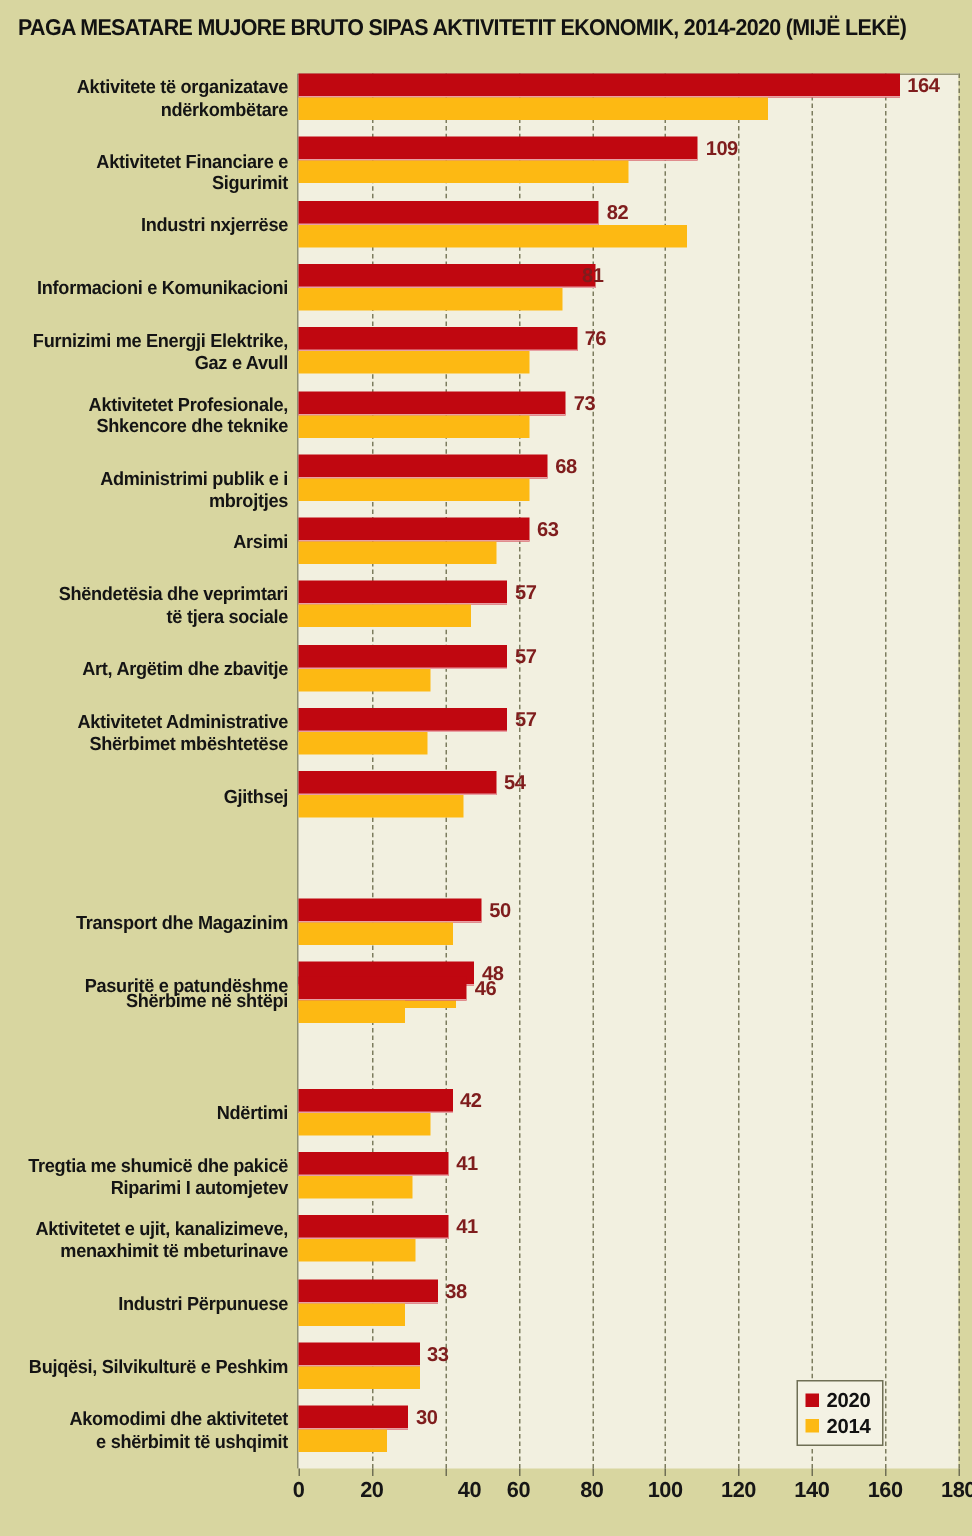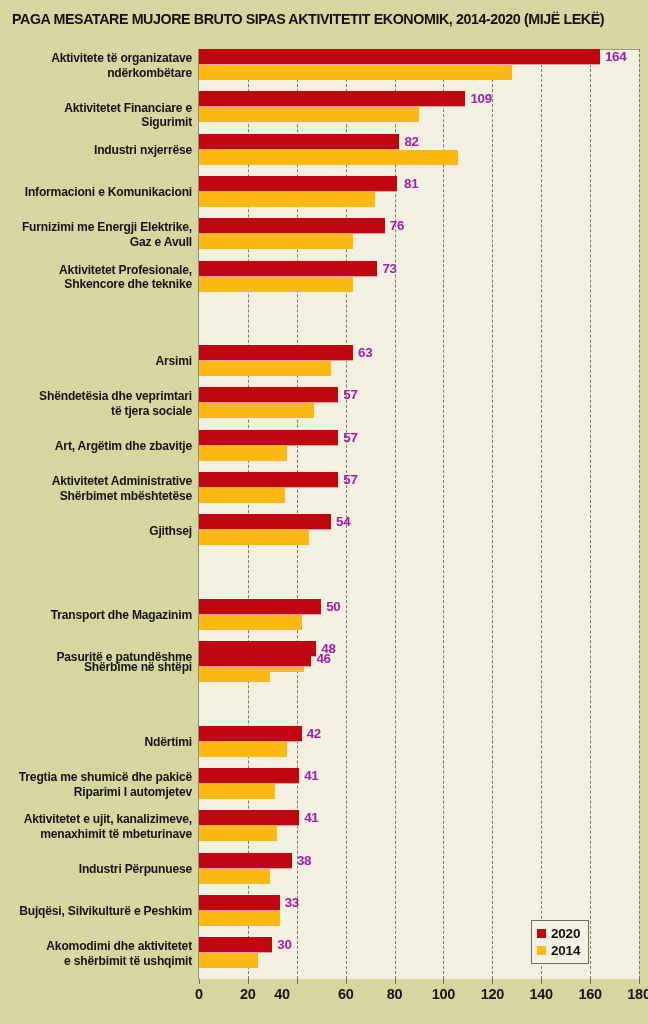--- a/index.html
+++ b/index.html
@@ -103,21 +103,21 @@
     background: #c00710;
     border-bottom: 1px solid #e8a0a4;
   }
   .bar-2014 {
     background: #fdb913;
   }
   .bar-value {
     position: absolute;
     font-size: 13.4px;
     font-weight: bold;
-    color: #a21caf;
+    color: #7f1d1d;
     white-space: nowrap;
     letter-spacing: -0.3px;
   }
   
   #x-axis {
     position: absolute;
     left: 0;
     top: 979px;
     width: 648px;
     height: 40px;
@@ -219,21 +219,21 @@
           <div class="bar-value" style="left: 404.444px; top: 0px;">82</div>
         </div>
         <div class="row" style="top: 130.9px; height: 42.3px;">
           <div class="row-label" style="top: 9.25px;">
             <div>Informacioni e Komunikacioni</div>
           </div>
           <div class="bars">
             <div class="bar bar-2020" style="top: 0px; width: 198px;"></div>
             <div class="bar bar-2014" style="top: 16px; width: 176px;"></div>
           </div>
-          <div class="bar-value" style="left: 404px; top: 0px;">81</div>
+          <div class="bar-value" style="left: 388px; top: 0px;">81</div>
         </div>
         <div class="row" style="top: 173.2px; height: 42.3px;">
           <div class="row-label" style="top: 2px;">
             <div>Furnizimi me Energji Elektrike,</div>
             <div>Gaz e Avull</div>
           </div>
           <div class="bars">
             <div class="bar bar-2020" style="top: 0px; width: 185.778px;"></div>
             <div class="bar bar-2014" style="top: 16px; width: 154px;"></div>
           </div>
@@ -242,20 +242,30 @@
         <div class="row" style="top: 215.5px; height: 42.3px;">
           <div class="row-label" style="top: 2px;">
             <div>Aktivitetet Profesionale,</div>
             <div>Shkencore dhe teknike</div>
           </div>
           <div class="bars">
             <div class="bar bar-2020" style="top: 0px; width: 178.444px;"></div>
             <div class="bar bar-2014" style="top: 16px; width: 154px;"></div>
           </div>
           <div class="bar-value" style="left: 382.444px; top: 0px;">73</div>
+        </div>
+        <div class="row" style="top: 257.8px; height: 42.3px;">
+          <div class="row-label" style="top: 9.25px;">
+            <div>Administrimi publik e i mbrojtjes</div>
+          </div>
+          <div class="bars">
+            <div class="bar bar-2020" style="top: 0px; width: 166.222px;"></div>
+            <div class="bar bar-2014" style="top: 16px; width: 154px;"></div>
+          </div>
+          <div class="bar-value" style="left: 370.222px; top: 0px;">68</div>
         </div>
         <div class="row" style="top: 300.1px; height: 42.3px;">
           <div class="row-label" style="top: 9.25px;">
             <div>Arsimi</div>
           </div>
           <div class="bars">
             <div class="bar bar-2020" style="top: 0px; width: 154px;"></div>
             <div class="bar bar-2014" style="top: 16px; width: 132px;"></div>
           </div>
           <div class="bar-value" style="left: 358px; top: 0px;">63</div>
@@ -397,21 +407,21 @@
         </div>
       </div>
   </div>
 
   <div id="x-axis">
       <div class="tick-mark" style="left: 199px;"></div>
       <div class="tick-label" style="left: 199px;">0</div>
       <div class="tick-mark" style="left: 247.889px;"></div>
       <div class="tick-label" style="left: 247.889px;">20</div>
       <div class="tick-mark" style="left: 296.778px;"></div>
-      <div class="tick-label" style="left: 282px;">40</div>
+      <div class="tick-label" style="left: 313px;">40</div>
       <div class="tick-mark" style="left: 345.667px;"></div>
       <div class="tick-label" style="left: 345.667px;">60</div>
       <div class="tick-mark" style="left: 394.556px;"></div>
       <div class="tick-label" style="left: 394.556px;">80</div>
       <div class="tick-mark" style="left: 443.444px;"></div>
       <div class="tick-label" style="left: 443.444px;">100</div>
       <div class="tick-mark" style="left: 492.333px;"></div>
       <div class="tick-label" style="left: 492.333px;">120</div>
       <div class="tick-mark" style="left: 541.222px;"></div>
       <div class="tick-label" style="left: 541.222px;">140</div>

